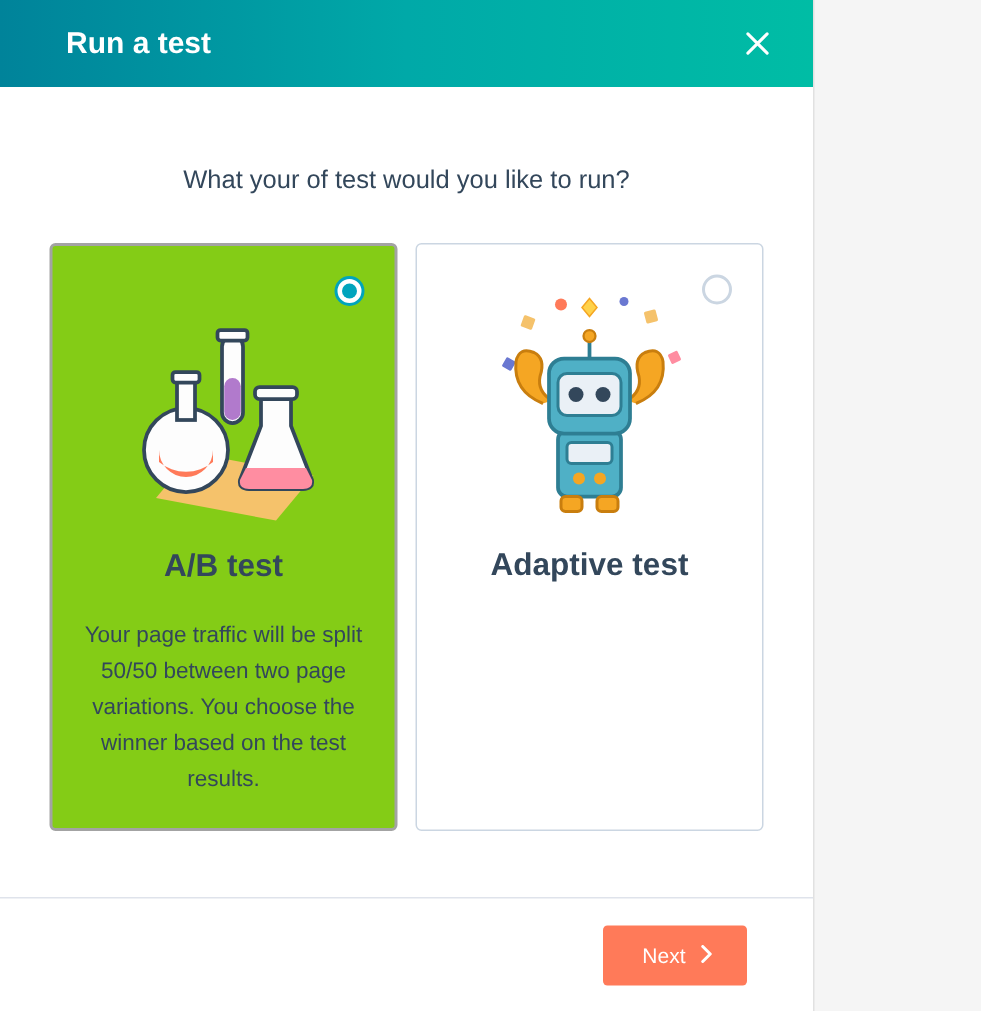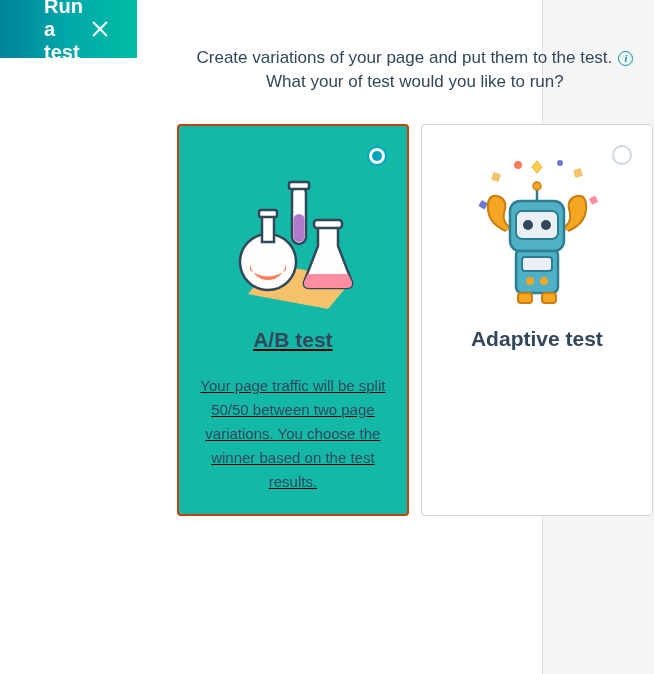--- a/index.html
+++ b/index.html
@@ -12,21 +12,21 @@
       background: #f5f5f5;
       width: 654px;
       height: 674px;
       overflow: hidden;
     }
     .modal {
       width: 542px;
       height: 674px;
       background: white;
       display: flex;
-      flex-direction: row;
+      flex-direction: column;
       box-shadow: 0 0 0 1px rgba(0,0,0,0.08);
     }
     .header {
       background: linear-gradient(90deg, #00839a 0%, #00a9a8 50%, #00bda5 100%);
       height: 58px;
       display: flex;
       align-items: center;
       justify-content: space-between;
       padding: 0 20px 0 44px;
     }
@@ -93,23 +93,22 @@
       border-radius: 4px;
       padding: 22px 18px 18px;
       position: relative;
       cursor: pointer;
       background: white;
       display: flex;
       flex-direction: column;
       align-items: center;
     }
     .card.selected {
-      border: 2px solid #c2410c;
-      background: #14b8a6;
-      text-decoration: underline;
+      border: 2px solid #a3a3a3;
+      background: #84cc16;
     }
     .radio {
       position: absolute;
       top: 20px;
       right: 20px;
       width: 20px;
       height: 20px;
       border-radius: 50%;
       border: 2px solid #cbd6e2;
       background: white;
@@ -186,24 +185,20 @@
   <div class="header">
     <div class="header-title">Run a test</div>
     <button class="close-btn">
       <svg viewBox="0 0 24 24">
         <path d="M5 5 L19 19 M19 5 L5 19" stroke="white" stroke-width="2.2" stroke-linecap="round" fill="none"></path>
       </svg>
     </button>
   </div>
 
   <div class="body">
-    <div class="intro-line1">
-      <span>Create variations of your page and put them to the test.</span>
-      <span class="info-icon">i</span>
-    </div>
     <div class="intro-line2">What your of test would you like to run?</div>
 
     <div class="cards">
 
       <div class="card selected">
         <div class="radio checked">
           <div class="radio-dot"></div>
         </div>
         <div class="card-image">
           <svg viewBox="0 0 150 160" width="150" height="160">

